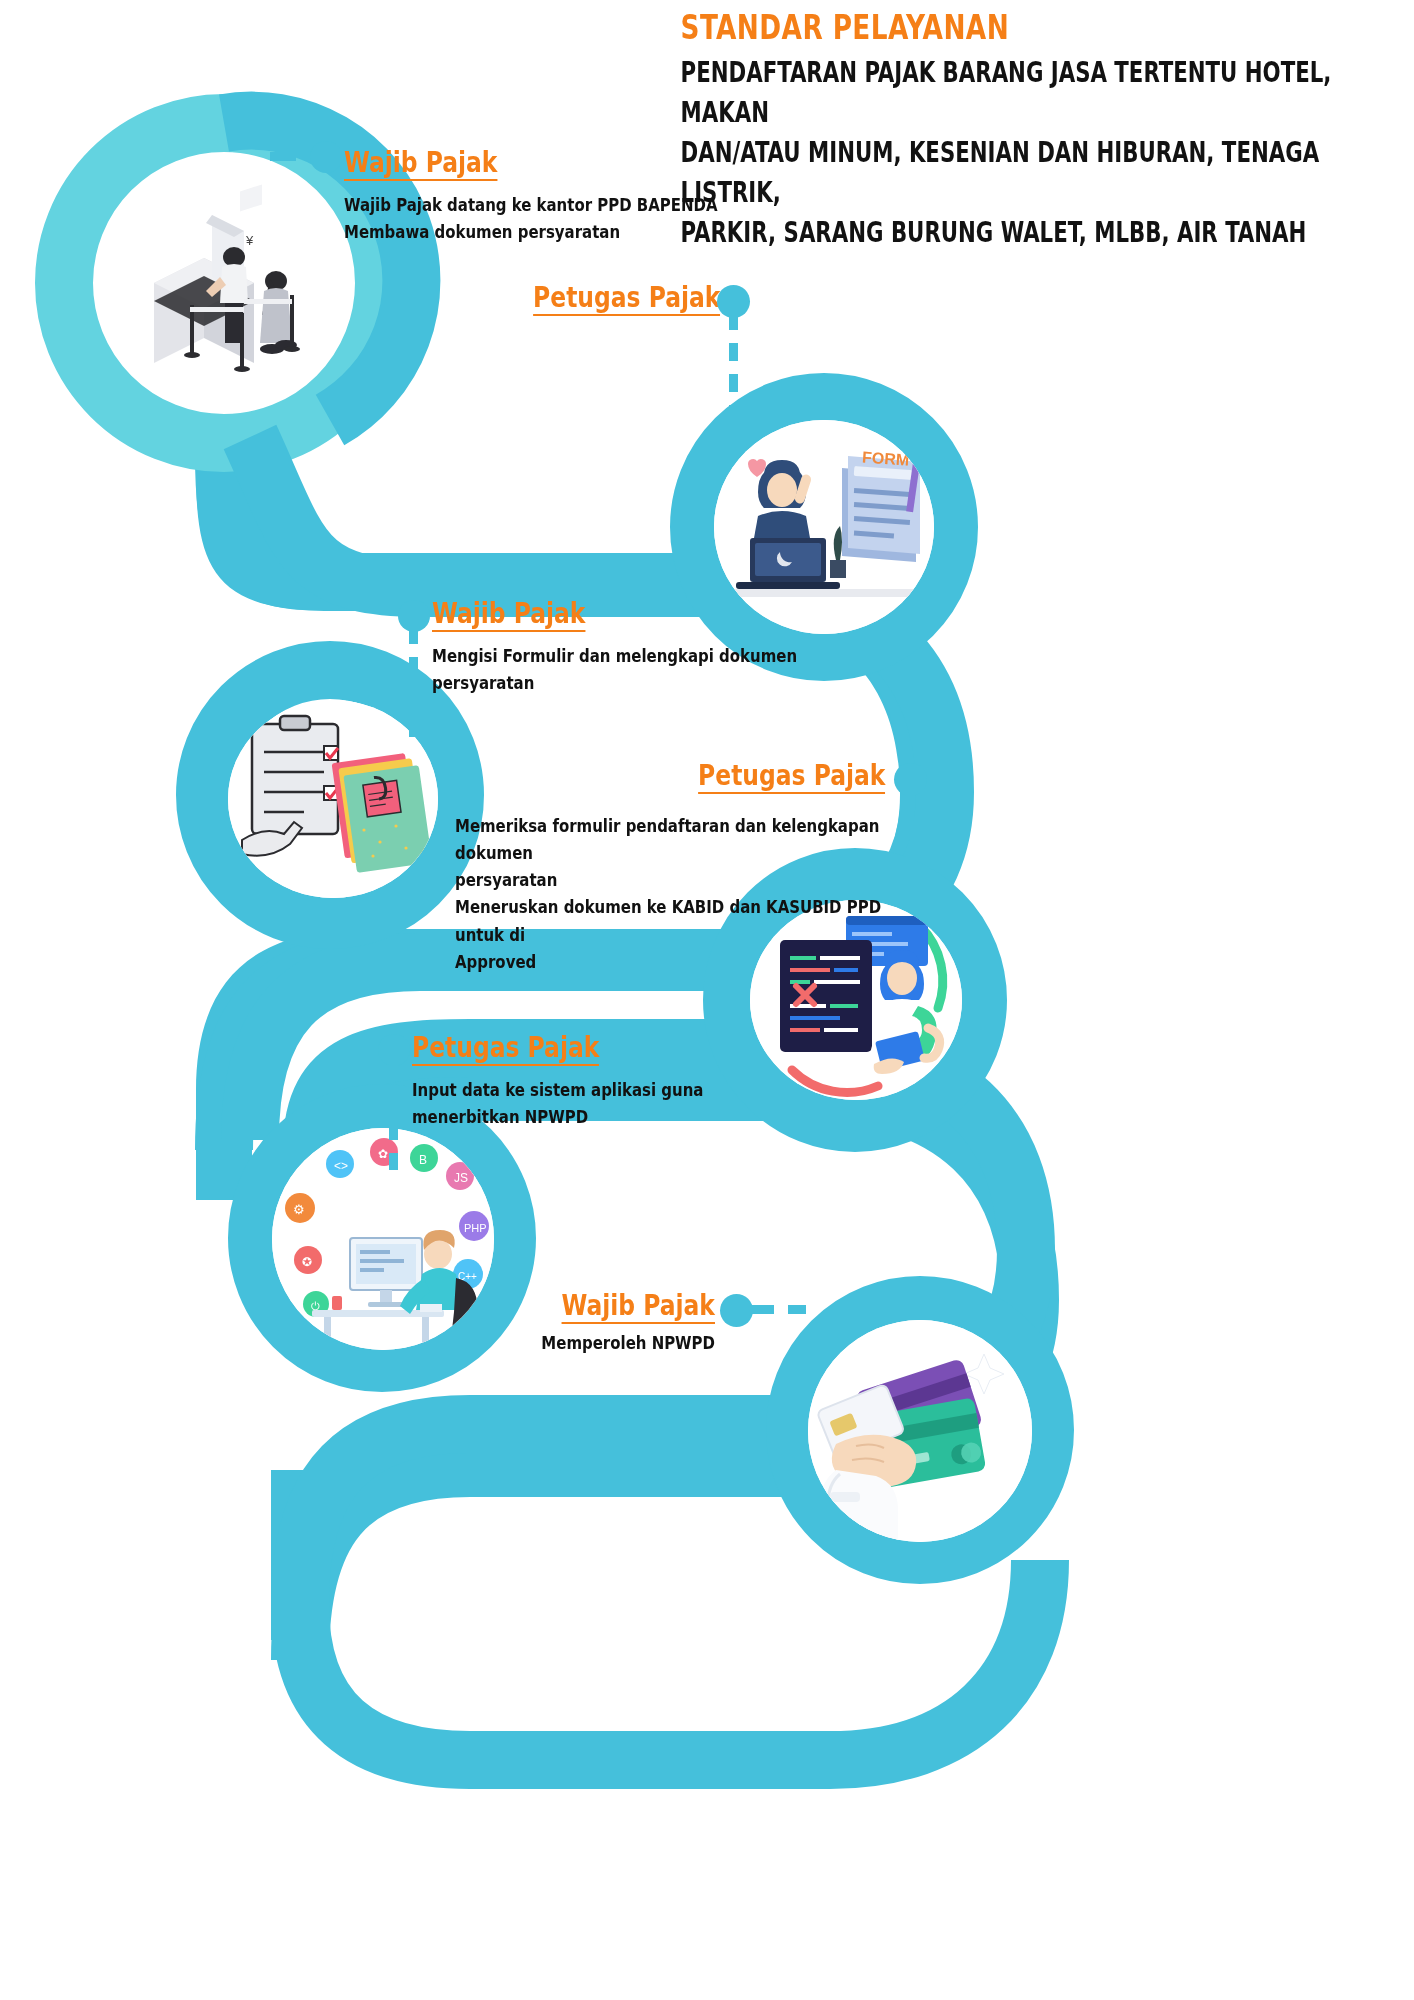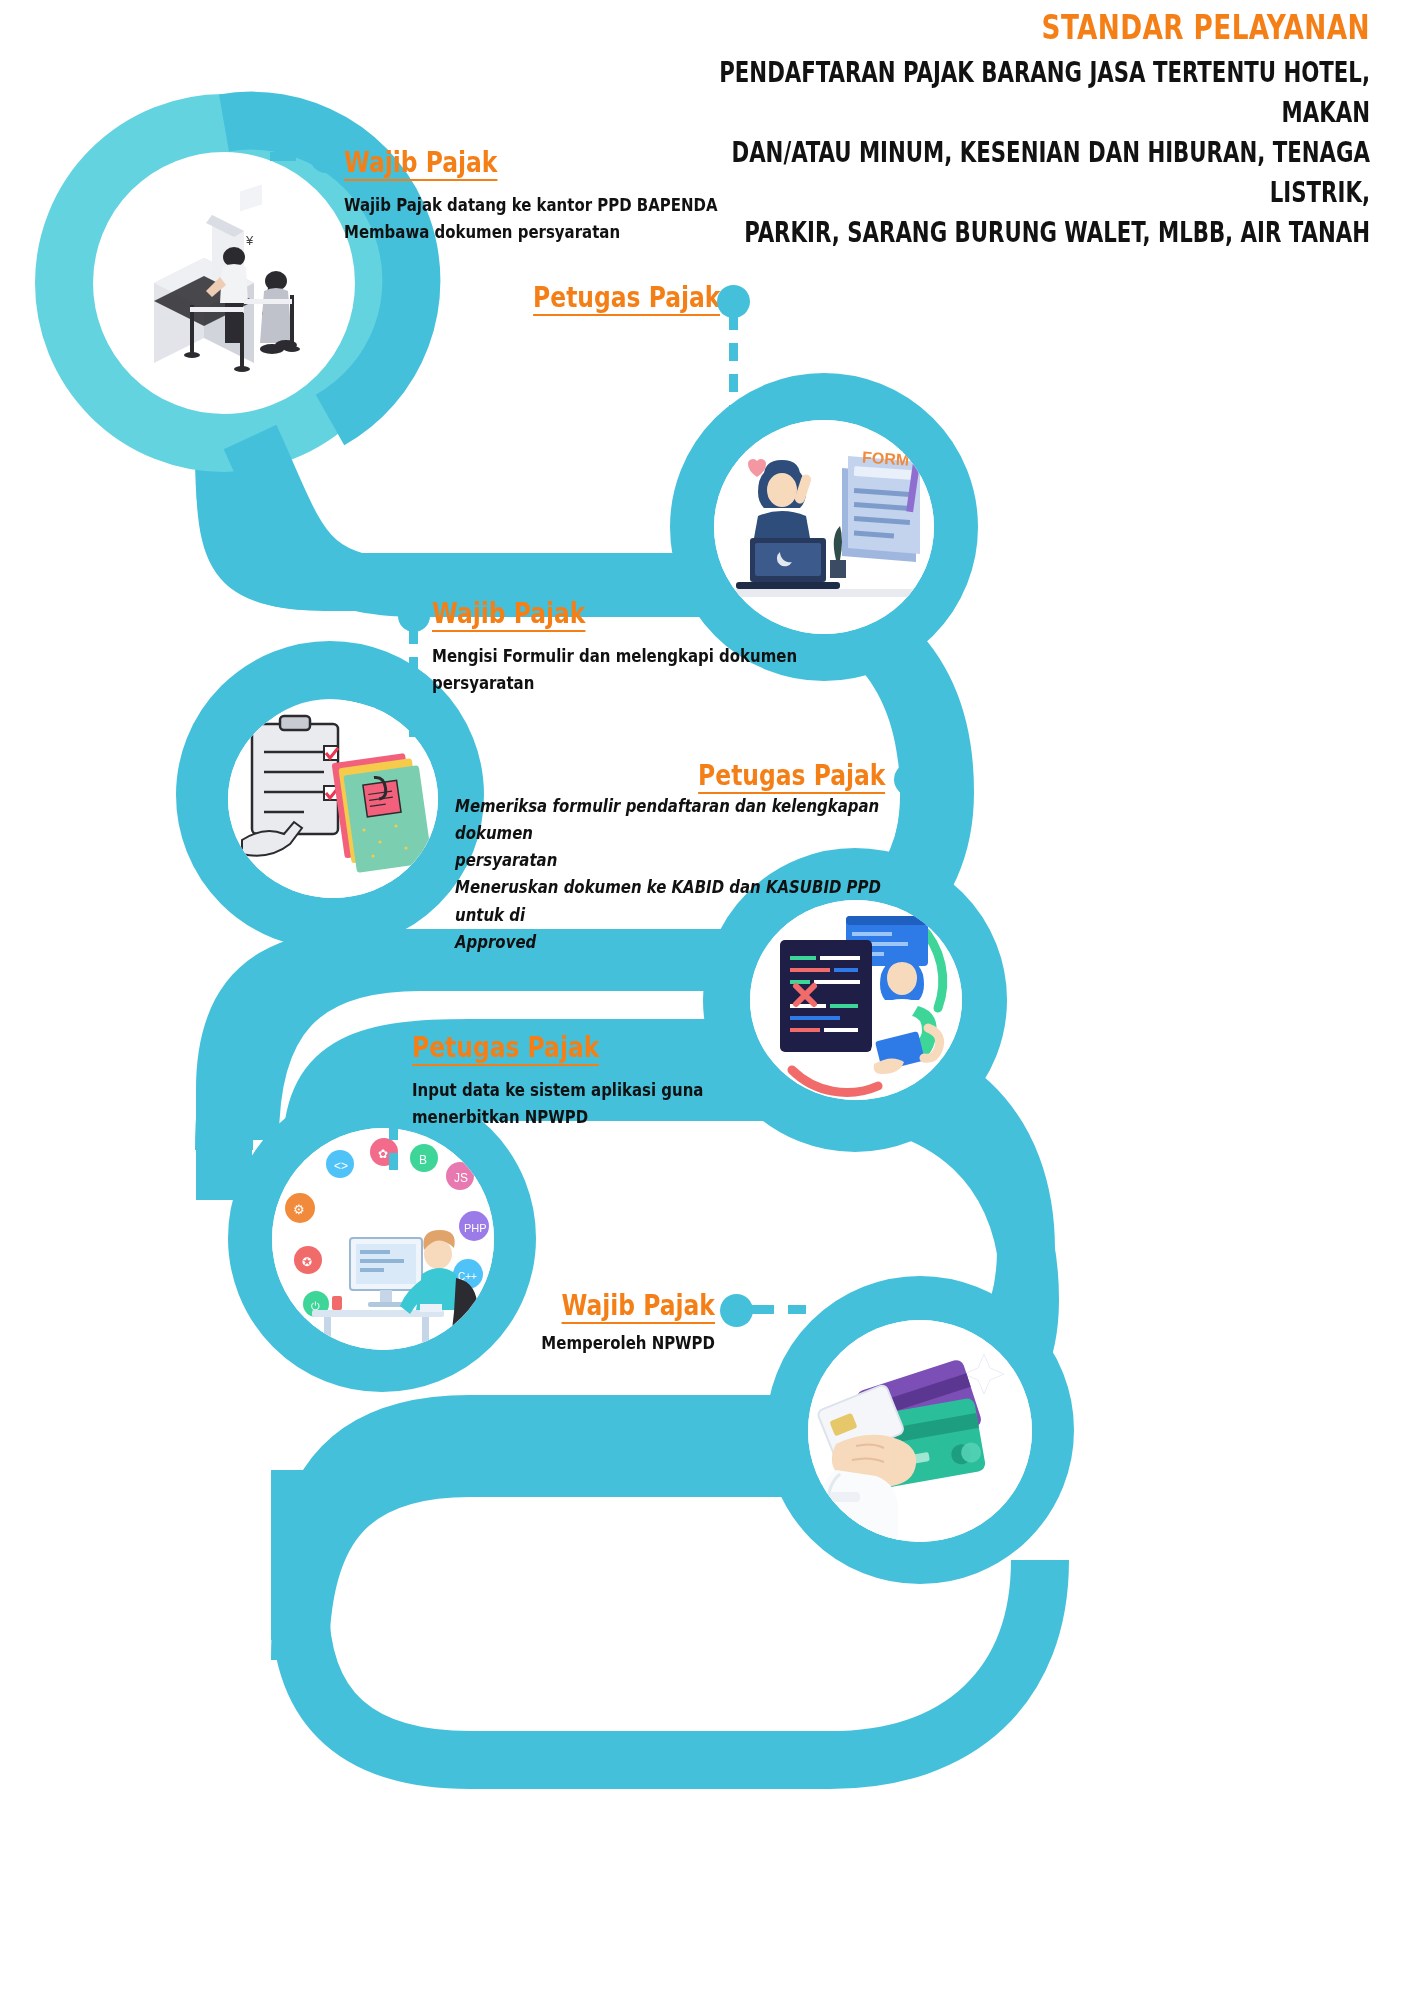--- a/index.html
+++ b/index.html
@@ -4,21 +4,21 @@
 <title>Standar Pelayanan Infographic</title>
 <style>
   html,body{margin:0;padding:0;background:#ffffff;}
   body{
     font-family:"Liberation Sans", sans-serif;
     width:1414px; height:2000px; position:relative; overflow:hidden;
   }
   #stage{position:absolute;left:0;top:0;width:1414px;height:2000px;}
 
   
-  .header{position:absolute; right:44px; top:8px; width:790px; text-align:right;}
+  .header{position:absolute; right:54px; top:8px; width:790px; }
   .header .main-title{
     font-family:"DejaVu Sans Condensed","Liberation Sans Narrow","Liberation Sans",sans-serif;
     font-weight:bold; font-size:34px; letter-spacing:.5px;
     color:#F57F17; line-height:1.15; margin:0 0 6px 0;
     transform:scaleX(.86); transform-origin:right center;
   }
   .header .sub-title{
     font-family:"DejaVu Sans Condensed","Liberation Sans Narrow","Liberation Sans",sans-serif;
     font-weight:bold; font-size:27.5px; color:#121212; line-height:1.45; margin:0;
     transform:scaleX(.86); transform-origin:right center;
@@ -462,21 +462,21 @@
     <div class="c-title">Wajib Pajak</div>
     <div class="c-body">Mengisi Formulir dan melengkapi dokumen
 persyaratan</div>
   </div>
   <div class="dot" style="left:398px;top:600px;width:32px;height:32px;"></div>
   <div class="dash-v" style="left:409px;top:626px;width:9px;height:116px;"></div>
 
   <div class="callout align-right" style="left:460px;top:760px;width:425px;">
     <div class="c-title">Petugas Pajak</div>
   </div>
-  <div class="callout" style="left:455px;top:793px;width:470px;font-style:italic;">
+  <div class="callout" style="left:455px;top:813px;width:470px;">
     <div class="c-body" style="margin-top:0">Memeriksa formulir pendaftaran dan kelengkapan dokumen
 persyaratan
 Meneruskan dokumen ke KABID dan KASUBID PPD untuk di
 Approved</div>
   </div>
   <div class="dot" style="left:894px;top:763px;width:33px;height:33px;"></div>
   <div class="dash-v" style="left:906px;top:790px;width:9px;height:120px;"></div>
 
   <div class="callout" style="left:412px;top:1032px;width:420px;">
     <div class="c-title">Petugas Pajak</div>

